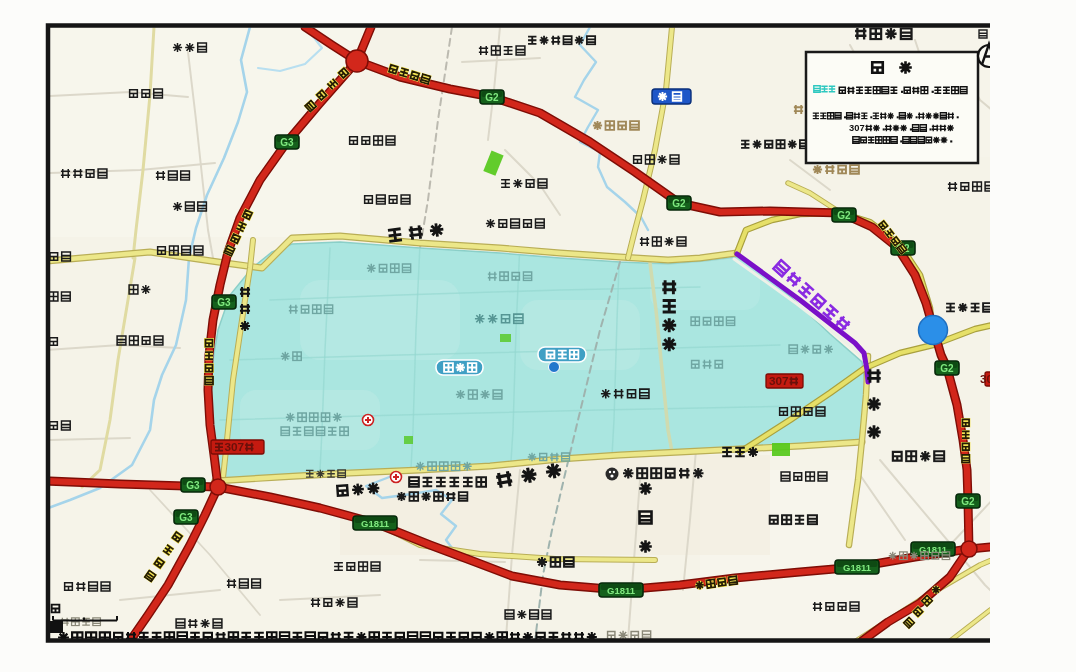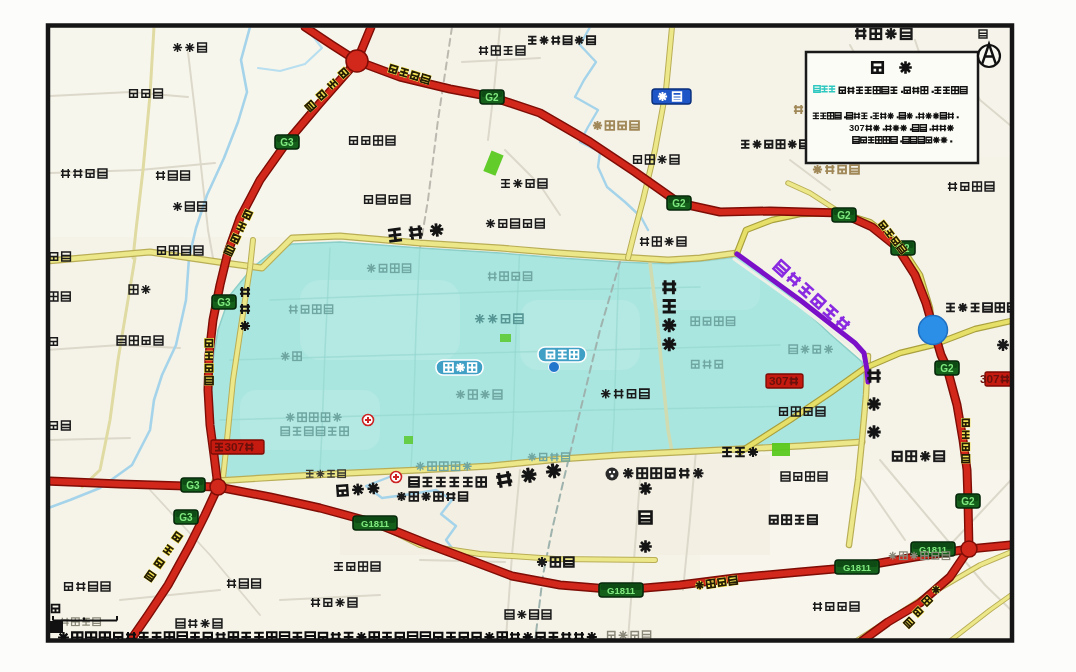--- a/index.html
+++ b/index.html
@@ -1,14 +1,14 @@
 <!DOCTYPE html>
 <html><head><meta charset="utf-8"><style>
 html,body{margin:0;padding:0;background:#fcfcfa;font-family:"Liberation Sans", sans-serif;}
-#wrap{position:relative;width:1076px;height:672px;overflow:hidden;text-align:center;}
+#wrap{position:relative;width:990px;height:672px;overflow:hidden;text-align:center;}
 </style></head><body>
 <div id="wrap">
 <svg width="1076" height="672" viewBox="0 0 1076 672">
 <defs>
 <symbol id="gA" viewBox="0 0 10 10">
           <path d="M1,1H9V9H1Z M5,1V9 M1,5H9" fill="none"></path>
         </symbol>
 <symbol id="gB" viewBox="0 0 10 10">
           <path d="M1,1H9V9H1Z M1,4.2H9 M1,6.8H9" fill="none"></path>
         </symbol>

